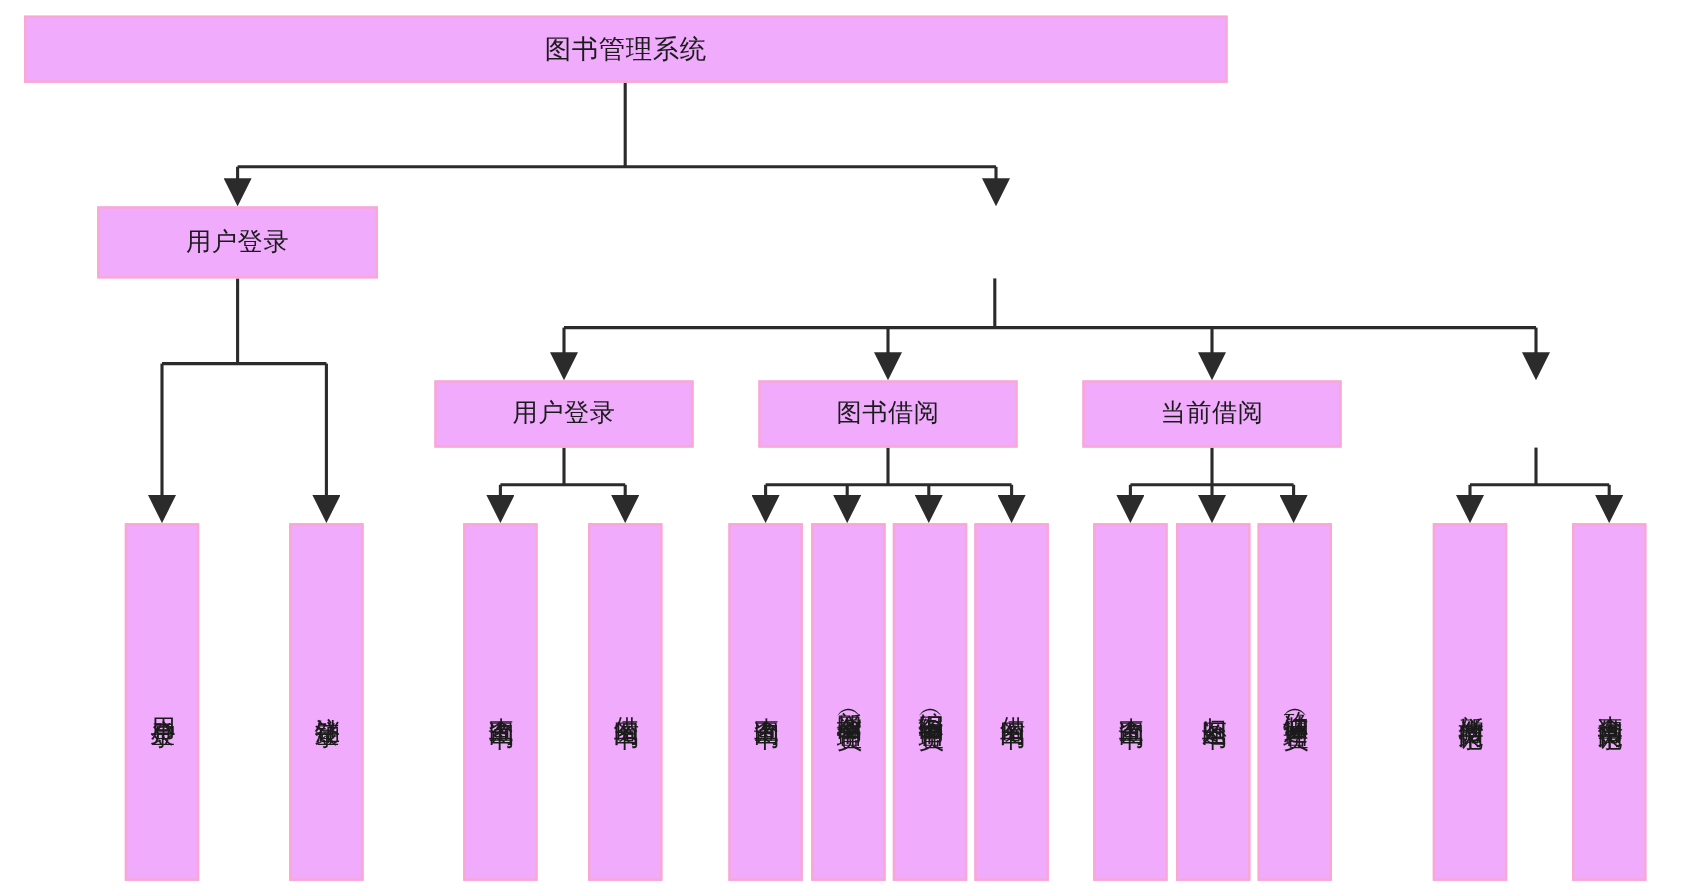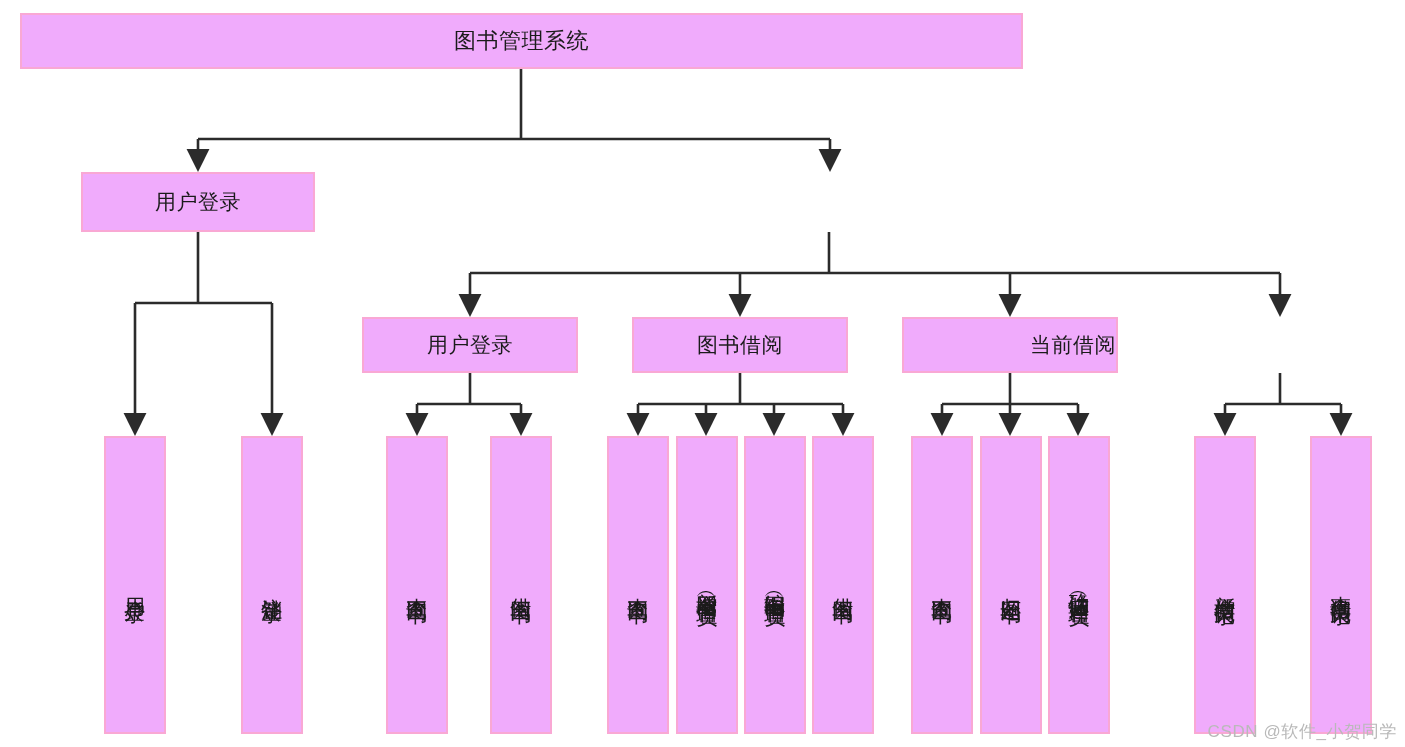--- a/index.html
+++ b/index.html
@@ -141,21 +141,21 @@
   <div class="node horiz" style="left:81px; top:172px; width:234px; height:60px;">
     <span class="label">用户登录</span>
   </div>
 
   <div class="node horiz" style="left:362px; top:317px; width:216px; height:56px;">
     <span class="label">用户登录</span>
   </div>
   <div class="node horiz" style="left:632px; top:317px; width:216px; height:56px;">
     <span class="label">图书借阅</span>
   </div>
-  <div class="node horiz" style="left:902px; top:317px; width:216px; height:56px;justify-content:flex-end;">
+  <div class="node horiz" style="left:902px; top:317px; width:216px; height:56px;">
     <span class="label">当前借阅</span>
   </div>
 
   <div class="node vert" style="left:104px; top:436px; width:62px; height:298px;">
     <span class="label">用户登录</span>
   </div>
   <div class="node vert" style="left:241px; top:436px; width:62px; height:298px;">
     <span class="label">注销登录</span>
   </div>
 
@@ -189,15 +189,14 @@
     <span class="label">确认归还（管理员）</span>
   </div>
 
   <div class="node vert" style="left:1194px; top:436px; width:62px; height:298px;">
     <span class="label">新增借阅记录</span>
   </div>
   <div class="node vert" style="left:1310px; top:436px; width:62px; height:298px;">
     <span class="label">查询借阅记录</span>
   </div>
 
-  <div id="watermark">CSDN @软件_小贺同学</div>
 
 </div>
 
 </body></html>

